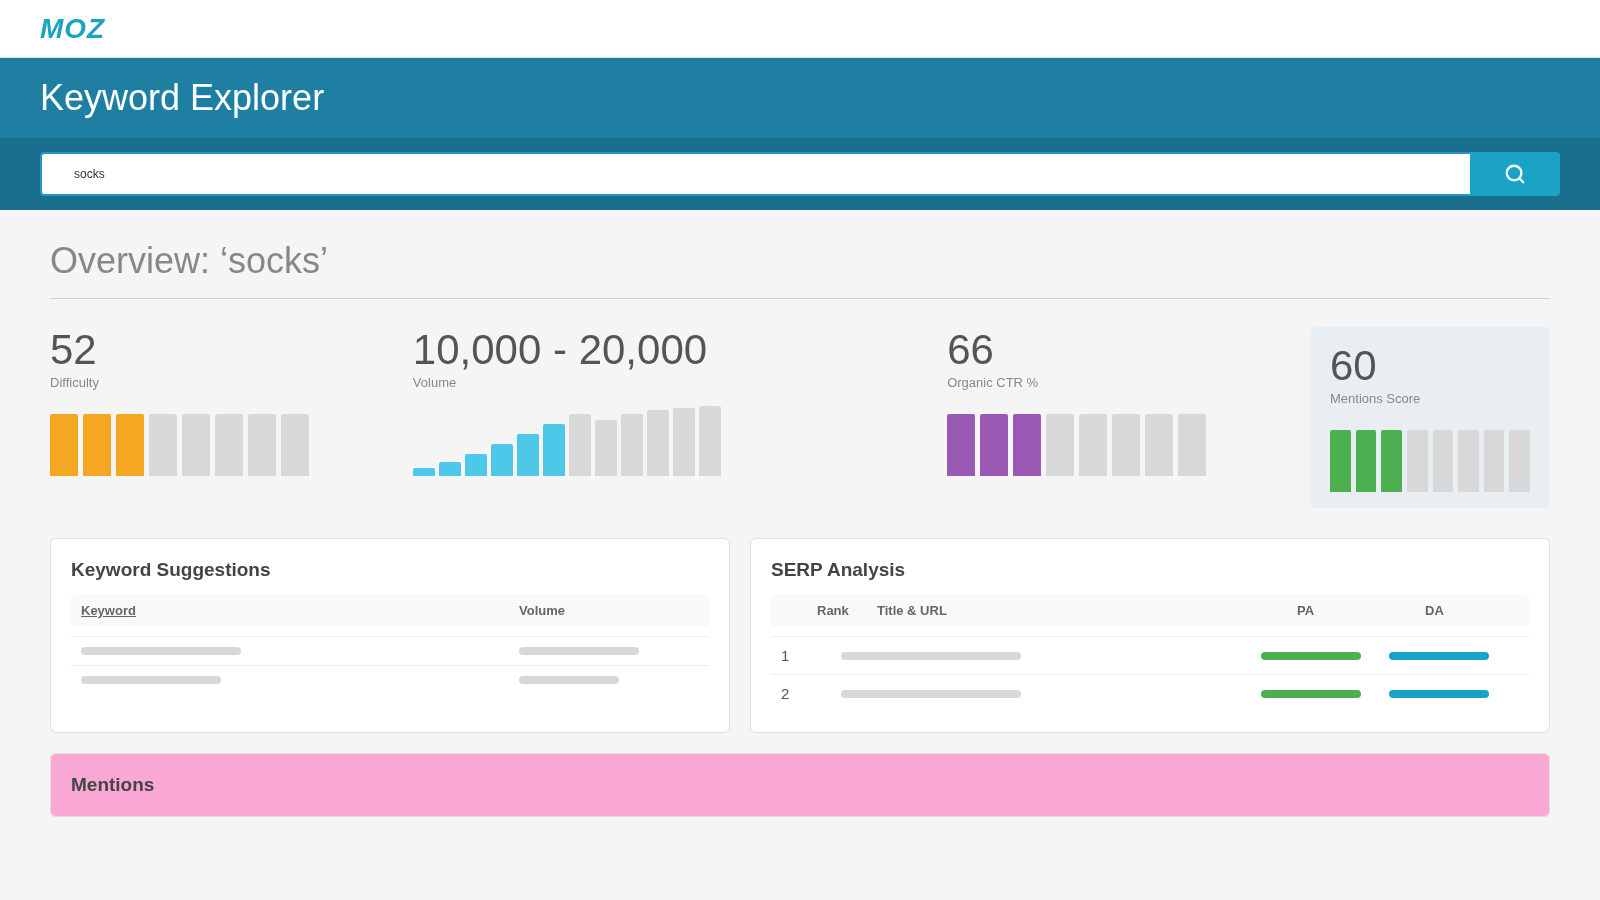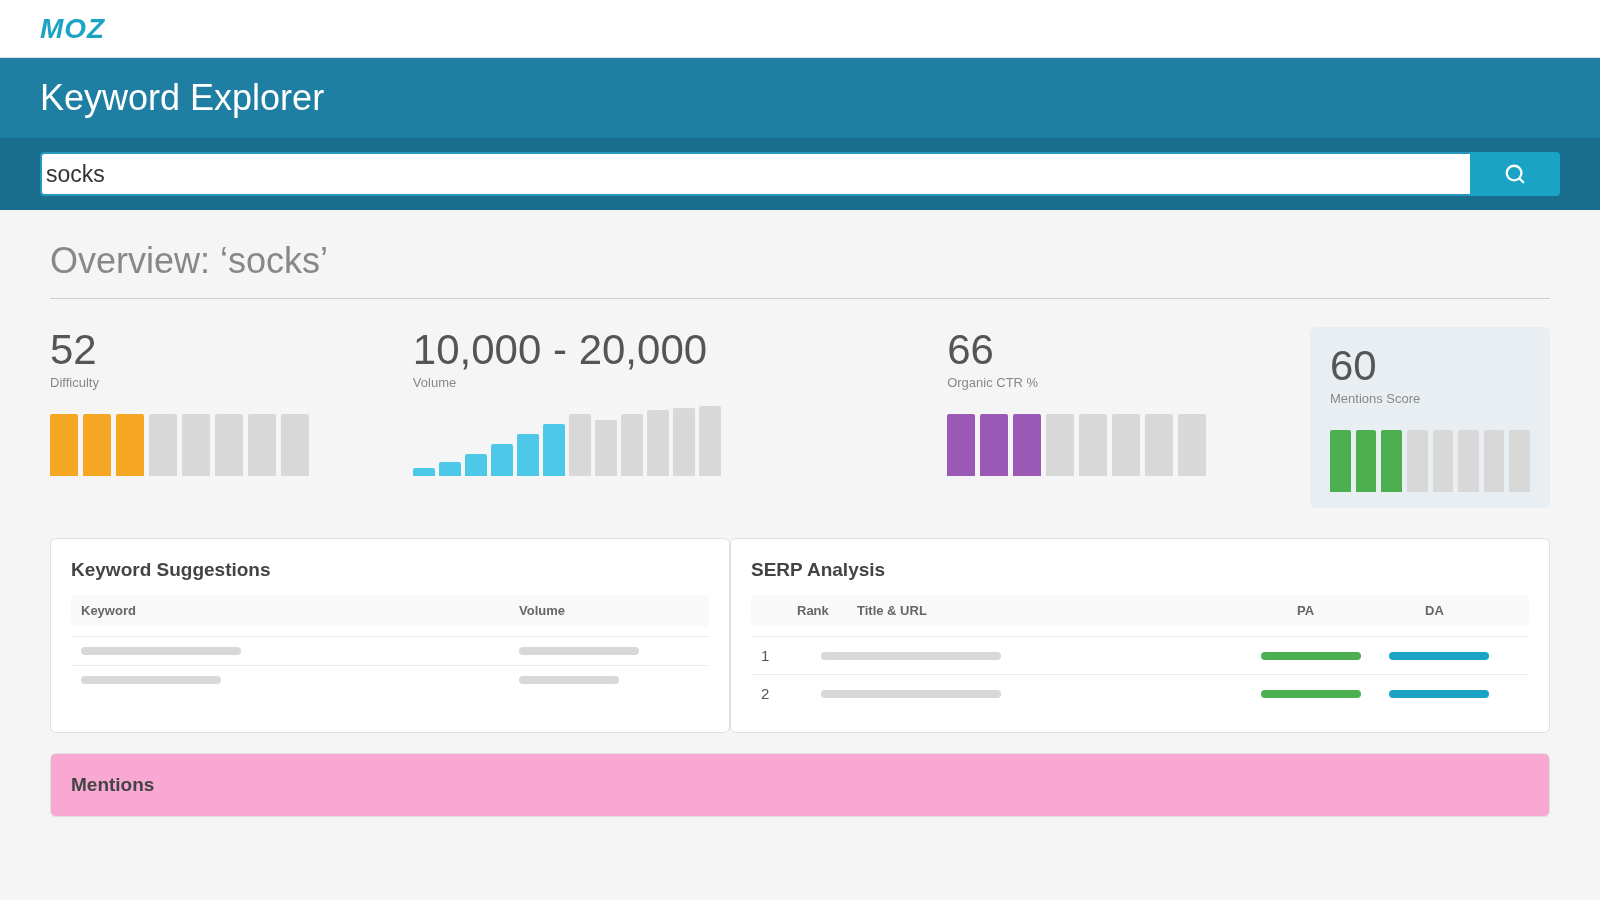--- a/index.html
+++ b/index.html
@@ -52,22 +52,22 @@
       align-items: center;
       gap: 0;
       height: 72px;
     }
 
     .search-input {
       flex: 1;
       height: 44px;
       border: 2px solid #2596be;
       border-right: none;
-      padding: 0 4px;
-      font-size: 23px;
+      padding: 0 32px;
+      font-size: 12px;
       color: #333;
       background: #fff;
       outline: none;
       border-radius: 4px 0 0 4px;
     }
 
     .search-button {
       width: 90px;
       height: 44px;
       background: #1ba3c6;
@@ -147,20 +147,21 @@
     }
 
     .bar {
       width: 28px;
       border-radius: 2px 2px 0 0;
     }
 
     
     .cards-row {
       display: flex;
+      gap: 20px;
       margin-bottom: 20px;
     }
 
     .card {
       background: #ffffff;
       border: 1px solid #e0e0e0;
       border-radius: 6px;
       padding: 20px;
     }
 
@@ -186,20 +187,21 @@
       background: #f9f9f9;
       border-radius: 4px;
       margin-bottom: 10px;
     }
 
     .th-keyword {
       flex: 1;
       font-size: 13px;
       color: #666;
       font-weight: 600;
+      text-decoration: underline;
     }
 
     .th-volume {
       width: 180px;
       font-size: 13px;
       color: #666;
       font-weight: 600;
     }
 
     .table-row-item {

